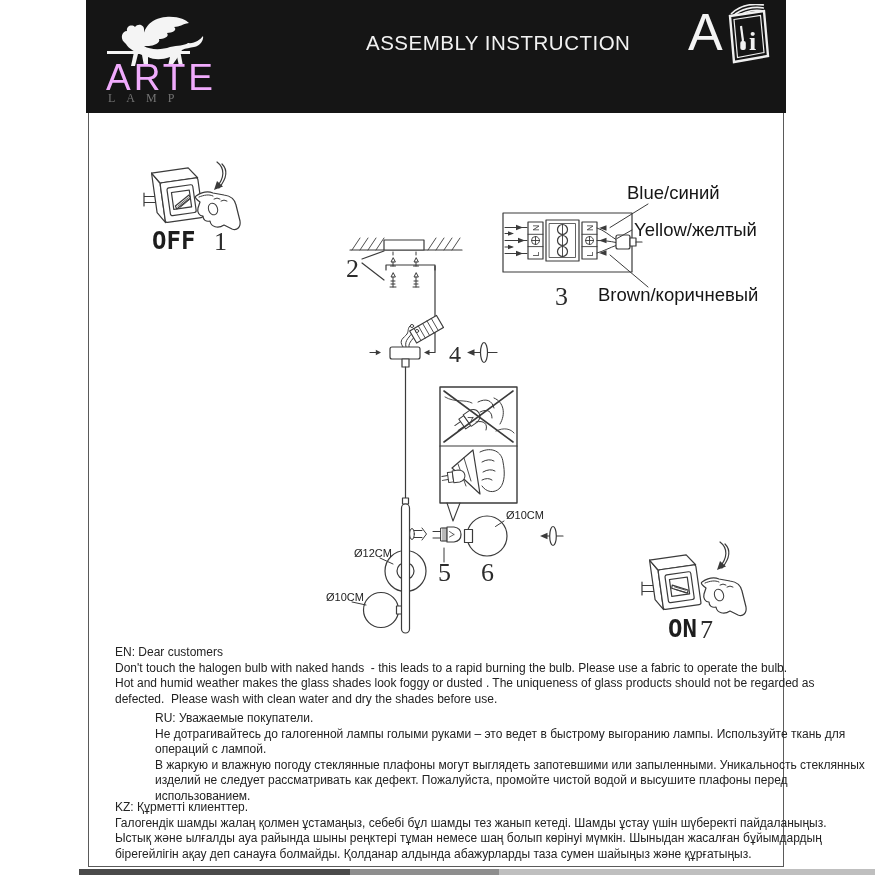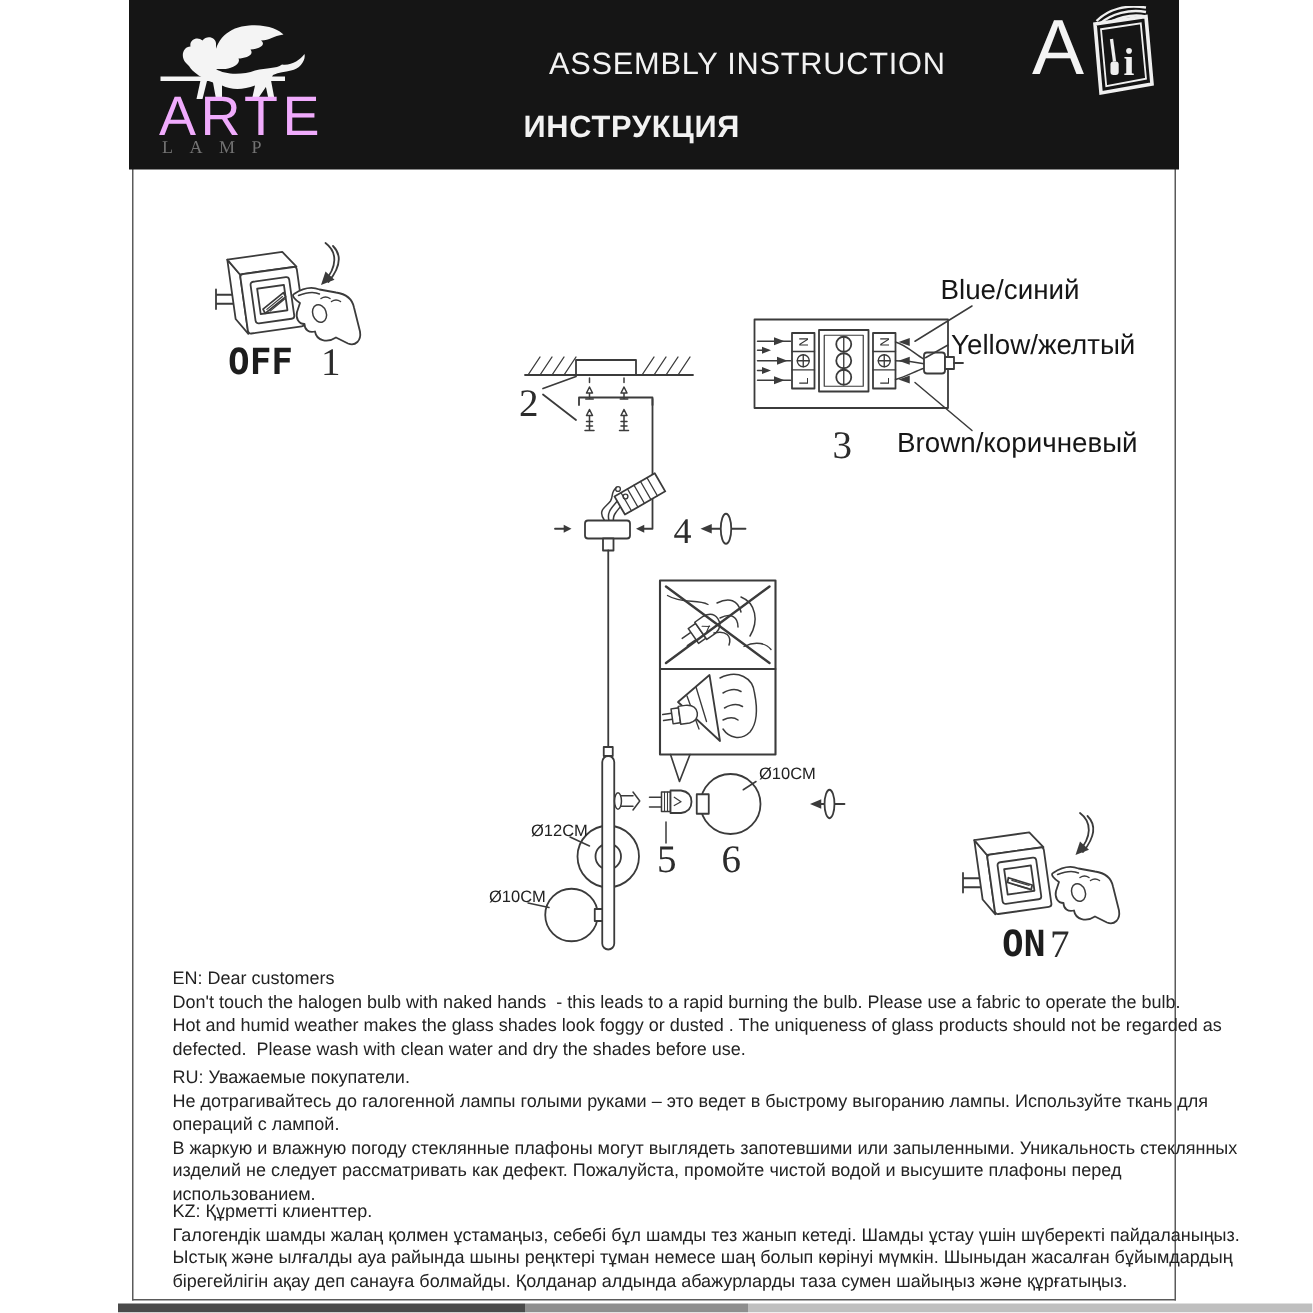--- a/index.html
+++ b/index.html
@@ -13,21 +13,21 @@
               font-size:37px;letter-spacing:3px;color:#f0abfc;}
   .brand-bar{position:absolute;left:21px;top:51px;width:83px;height:2.5px;background:#f4f4f4;}
   .brand-lamp{position:absolute;left:22px;top:91px;font-family:"Liberation Serif",serif;
               font-size:12px;letter-spacing:11px;color:#737373;}
   .title-en{position:absolute;left:280px;top:31px;font-size:20.5px;font-weight:500;letter-spacing:.5px;}
   .title-ru{position:absolute;left:263px;top:73px;font-size:20.5px;font-weight:600;letter-spacing:.5px;}
   .model{position:absolute;left:530px;top:73px;font-size:21px;font-weight:500;letter-spacing:.5px;}
   .corner-a{position:absolute;left:602px;top:2px;font-size:52px;font-weight:300;color:#f4f4f4;}
   .notes{position:absolute;left:115px;width:668px;font-size:12px;line-height:15.6px;
          color:#232323;white-space:pre;}
-  #note-en{top:645px;} #note-ru{top:711px;} #note-kz{top:800px;}
+  #note-en{top:645px;} #note-ru{top:711px;margin-left:40px;} #note-kz{top:800px;}
   .scan-strip{position:absolute;left:0;top:869px;width:875px;height:6px;
       background:linear-gradient(to right,#ffffff 0 9%,#4a4a4a 9% 40%,#8e8e8e 40% 57%,#bfbfbf 57% 100%);}
   svg text{stroke:none;}
   .t-num{font-family:"Liberation Serif",serif;font-size:26px;fill:#2c2c2c;}
   .t-num-sm{font-family:"Liberation Serif",serif;font-size:24px;fill:#2c2c2c;}
   .t-switch{font-family:"DejaVu Sans Mono",monospace;font-weight:bold;font-size:24px;fill:#1d1d1d;}
   .t-wire{font-family:"Liberation Sans",sans-serif;font-size:18.5px;fill:#161616;}
   .t-dim{font-family:"Liberation Sans",sans-serif;font-size:11px;fill:#222;}
   .t-term{font-family:"Liberation Sans",sans-serif;font-size:8.5px;fill:#333;}
 </style>
@@ -44,21 +44,20 @@
         <path d="M24 40 C20 36 22 29 27 29 C26 24 32 22 35 25 C38 21 44 23 44 27 L44 44 C50 48 62 48 70 45 C78 43 84 44 88 41 C94 42 100 38 103 34 C104 38 100 44 94 45 C90 46 86 46 82 48 C78 56 74 60 72 64 L68 64 L70 55 C62 58 54 58 48 55 L48 64 L44 64 L42 53 C36 51 28 46 26 42 Z"></path>
         <path d="M34 50 L31 64 L35 64 L38 52 Z"></path>
         <path d="M76 50 L79 64 L83 64 L80 48 Z"></path>
       </g>
     </svg>
   </div>
   <div class="brand-bar"></div>
   <div class="brand-arte">ARTE</div>
   <div class="brand-lamp">LAMP</div>
   <div class="title-en">ASSEMBLY INSTRUCTION</div>
-  <div class="title-ru">ИНСТРУКЦИЯ</div>
   <div class="corner-a">A</div>
   <svg width="50" height="62" viewBox="0 0 50 62" style="position:absolute;left:641px;top:4px;">
     <g stroke="#f0f0f0" fill="none" stroke-width="1.6">
       <path d="M4 10 C12 2 24 -1 37 1"></path>
         <path d="M6 12 C14 5 26 2 37 4"></path>
         <path d="M8 14 C16 8 27 5 37 7"></path>
       <polygon points="3,12 37,7 41,52 7,58" fill="#151515" stroke-width="2.4"></polygon>
       <polygon points="7,15.5 33.5,11.5 37,48.5 10.5,53.5" stroke-width="1.2"></polygon>
       <path d="M14 22 L16 37" stroke-width="2.2"></path>
       <rect x="13.3" y="37" width="5.5" height="9" rx="2" fill="#f0f0f0" stroke="none"></rect>

